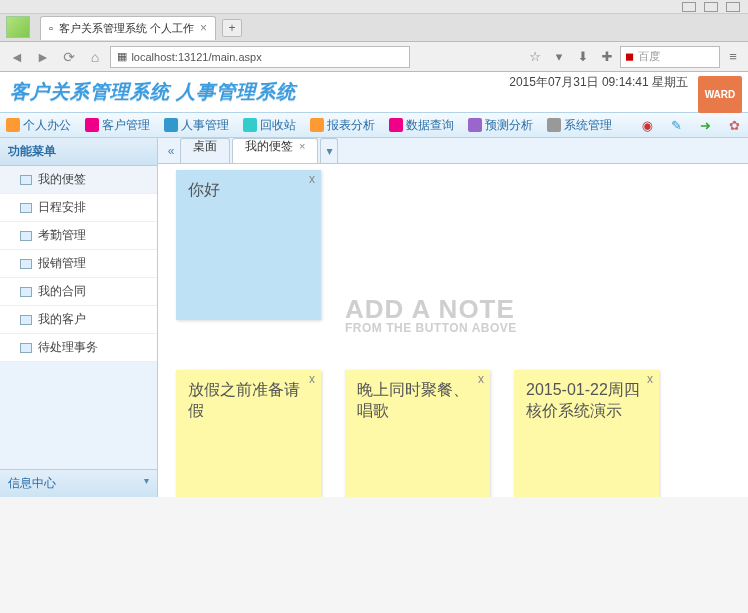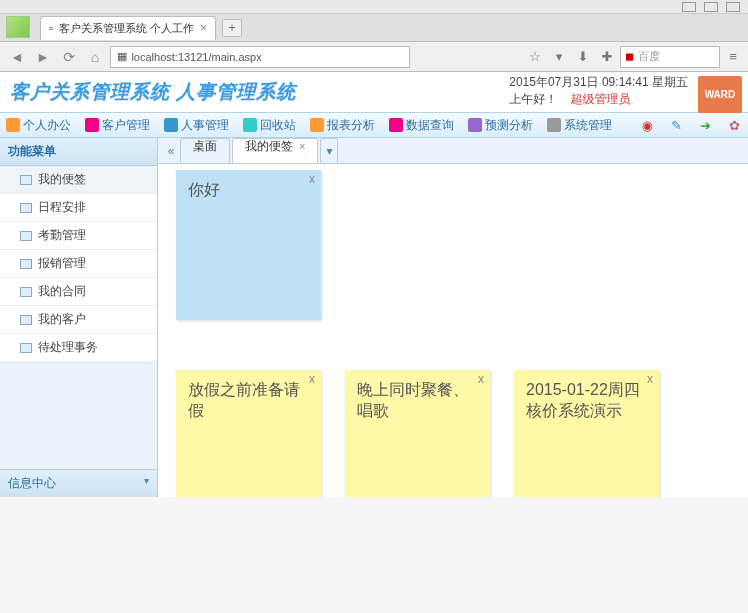--- a/index.html
+++ b/index.html
@@ -108,25 +108,20 @@
   </div>
   <div class="toolbar-icons">
     <span class="tb-icon">≡</span>
   </div>
 </div>
 
 <div class="app-header">
   <div class="app-title">客户关系管理系统 人事管理系统</div>
   <div class="header-right">
     <div>2015年07月31日  09:14:41  星期五</div>
-    <div>
-      <span>上午好！</span>
-      &nbsp;&nbsp;
-      <span class="admin">超级管理员</span>
-    </div>
   </div>
   <div class="ward-badge">WARD</div>
 </div>
 
 <div class="main-menu">
   <div class="menu-item">
       <span class="mi-icon mi-orange"></span>
       <span>个人办公</span>
     </div>
   <div class="menu-item">
@@ -218,20 +213,24 @@
     </div>
 
     <div class="content-body">
       <button class="new-note-btn">新增便签</button>
 
       <div class="notes-row">
         <div class="note note-blue">
           <span class="nx">x</span>
           <span>你好</span>
         </div>
+        <div class="add-placeholder">
+          <div>ADD A NOTE</div>
+          <div class="sub">FROM THE BUTTON ABOVE</div>
+        </div>
       </div>
 
       <div class="notes-row">
         <div class="note note-yellow">
           <span class="nx">x</span>
           <span>放假之前准备请假</span>
         </div>
         <div class="note note-yellow">
           <span class="nx">x</span>
           <span>晚上同时聚餐、唱歌</span>

